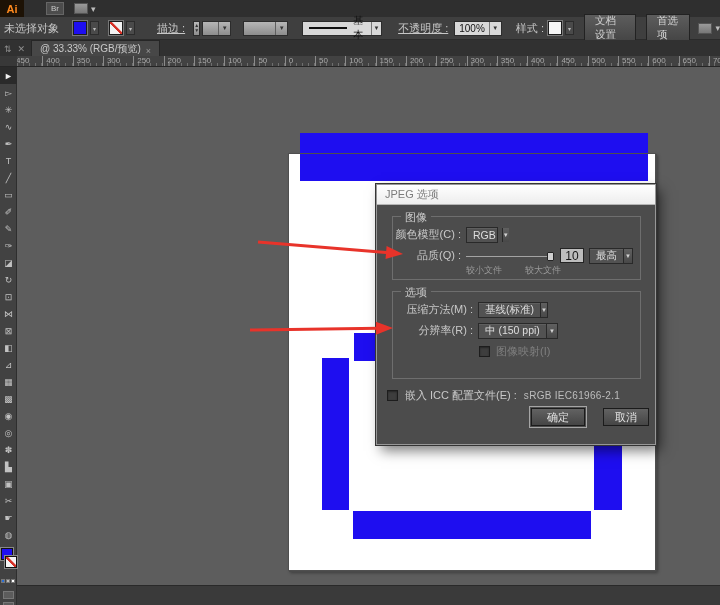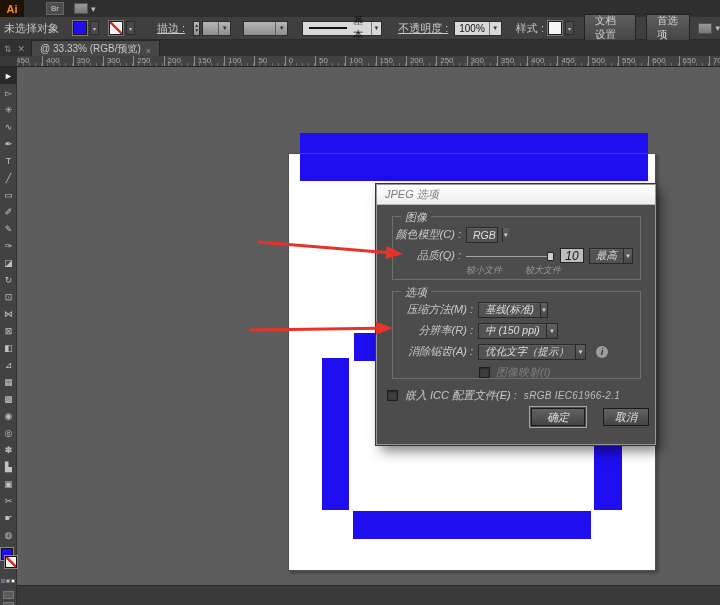--- a/index.html
+++ b/index.html
@@ -88,21 +88,21 @@
   .artboard-border{position:absolute;left:271px;top:86px;width:368px;height:418px;z-index:3;
                    border:1px solid #4f4f4f;pointer-events:none;}
   .shape{position:absolute;z-index:2;}
   .arrow-layer{position:absolute;left:0;top:0;width:703px;height:538px;z-index:9;pointer-events:none;}
   .bottombar{position:absolute;left:0;top:518px;width:703px;height:20px;background:#3a3a3a;
              border-top:1px solid #292929;z-index:5;}
 
   
   .dialog{position:absolute;left:359px;top:117px;width:280px;height:261px;background:#4c4c4c;
           border:1px solid #979797;box-shadow:0 0 0 1px #353535,5px 6px 12px rgba(0,0,0,.5);
-          z-index:7;font-size:11px;color:#c9c9c9;font-style:italic;}
+          z-index:7;font-size:11px;color:#c9c9c9;}
   .dlg-title{height:20px;background:linear-gradient(#ffffff,#ededed);color:#7c7c7c;
              border-bottom:1px solid #b5b5b5;display:flex;align-items:center;padding-left:8px;
              font-size:11px;}
   .group{position:absolute;left:15px;width:249px;border:1px solid #6e6e6e;}
   .group-legend{position:absolute;top:-7px;left:8px;background:#4c4c4c;padding:0 4px;color:#cdcdcd;}
   .g-image{top:31px;height:64px;}
   .g-options{top:106px;height:88px;}
   .row{display:flex;align-items:center;height:21px;}
   .row .lbl{text-align:right;white-space:nowrap;color:#c9c9c9;}
   .g-image .lbl{width:68px;}
@@ -323,28 +323,20 @@
             <span class="arw" style="margin-left:auto">▼</span>
           </span>
         </div>
         <div class="row">
           <span class="lbl">分辨率(R) :</span>
           <span class="dd" style="width:80px">
             <span class="txt">中 (150 ppi)</span>
             <span class="arw" style="margin-left:auto">▼</span>
           </span>
         </div>
-        <div class="row">
-          <span class="lbl">消除锯齿(A) :</span>
-          <span class="dd" style="width:108px">
-            <span class="txt">优化文字（提示）</span>
-            <span class="arw" style="margin-left:auto">▼</span>
-          </span>
-          <span class="info-icon">i</span>
-        </div>
         <div class="row" style="padding-left:86px">
           <span class="checkbox"></span>
           <span class="disabled-lbl">图像映射(I)</span>
         </div>
       </div>
 
       <div class="icc-row">
         <span class="checkbox"></span>
         <span>嵌入 ICC 配置文件(E) :</span>
         <span class="icc-val">sRGB IEC61966-2.1</span>

